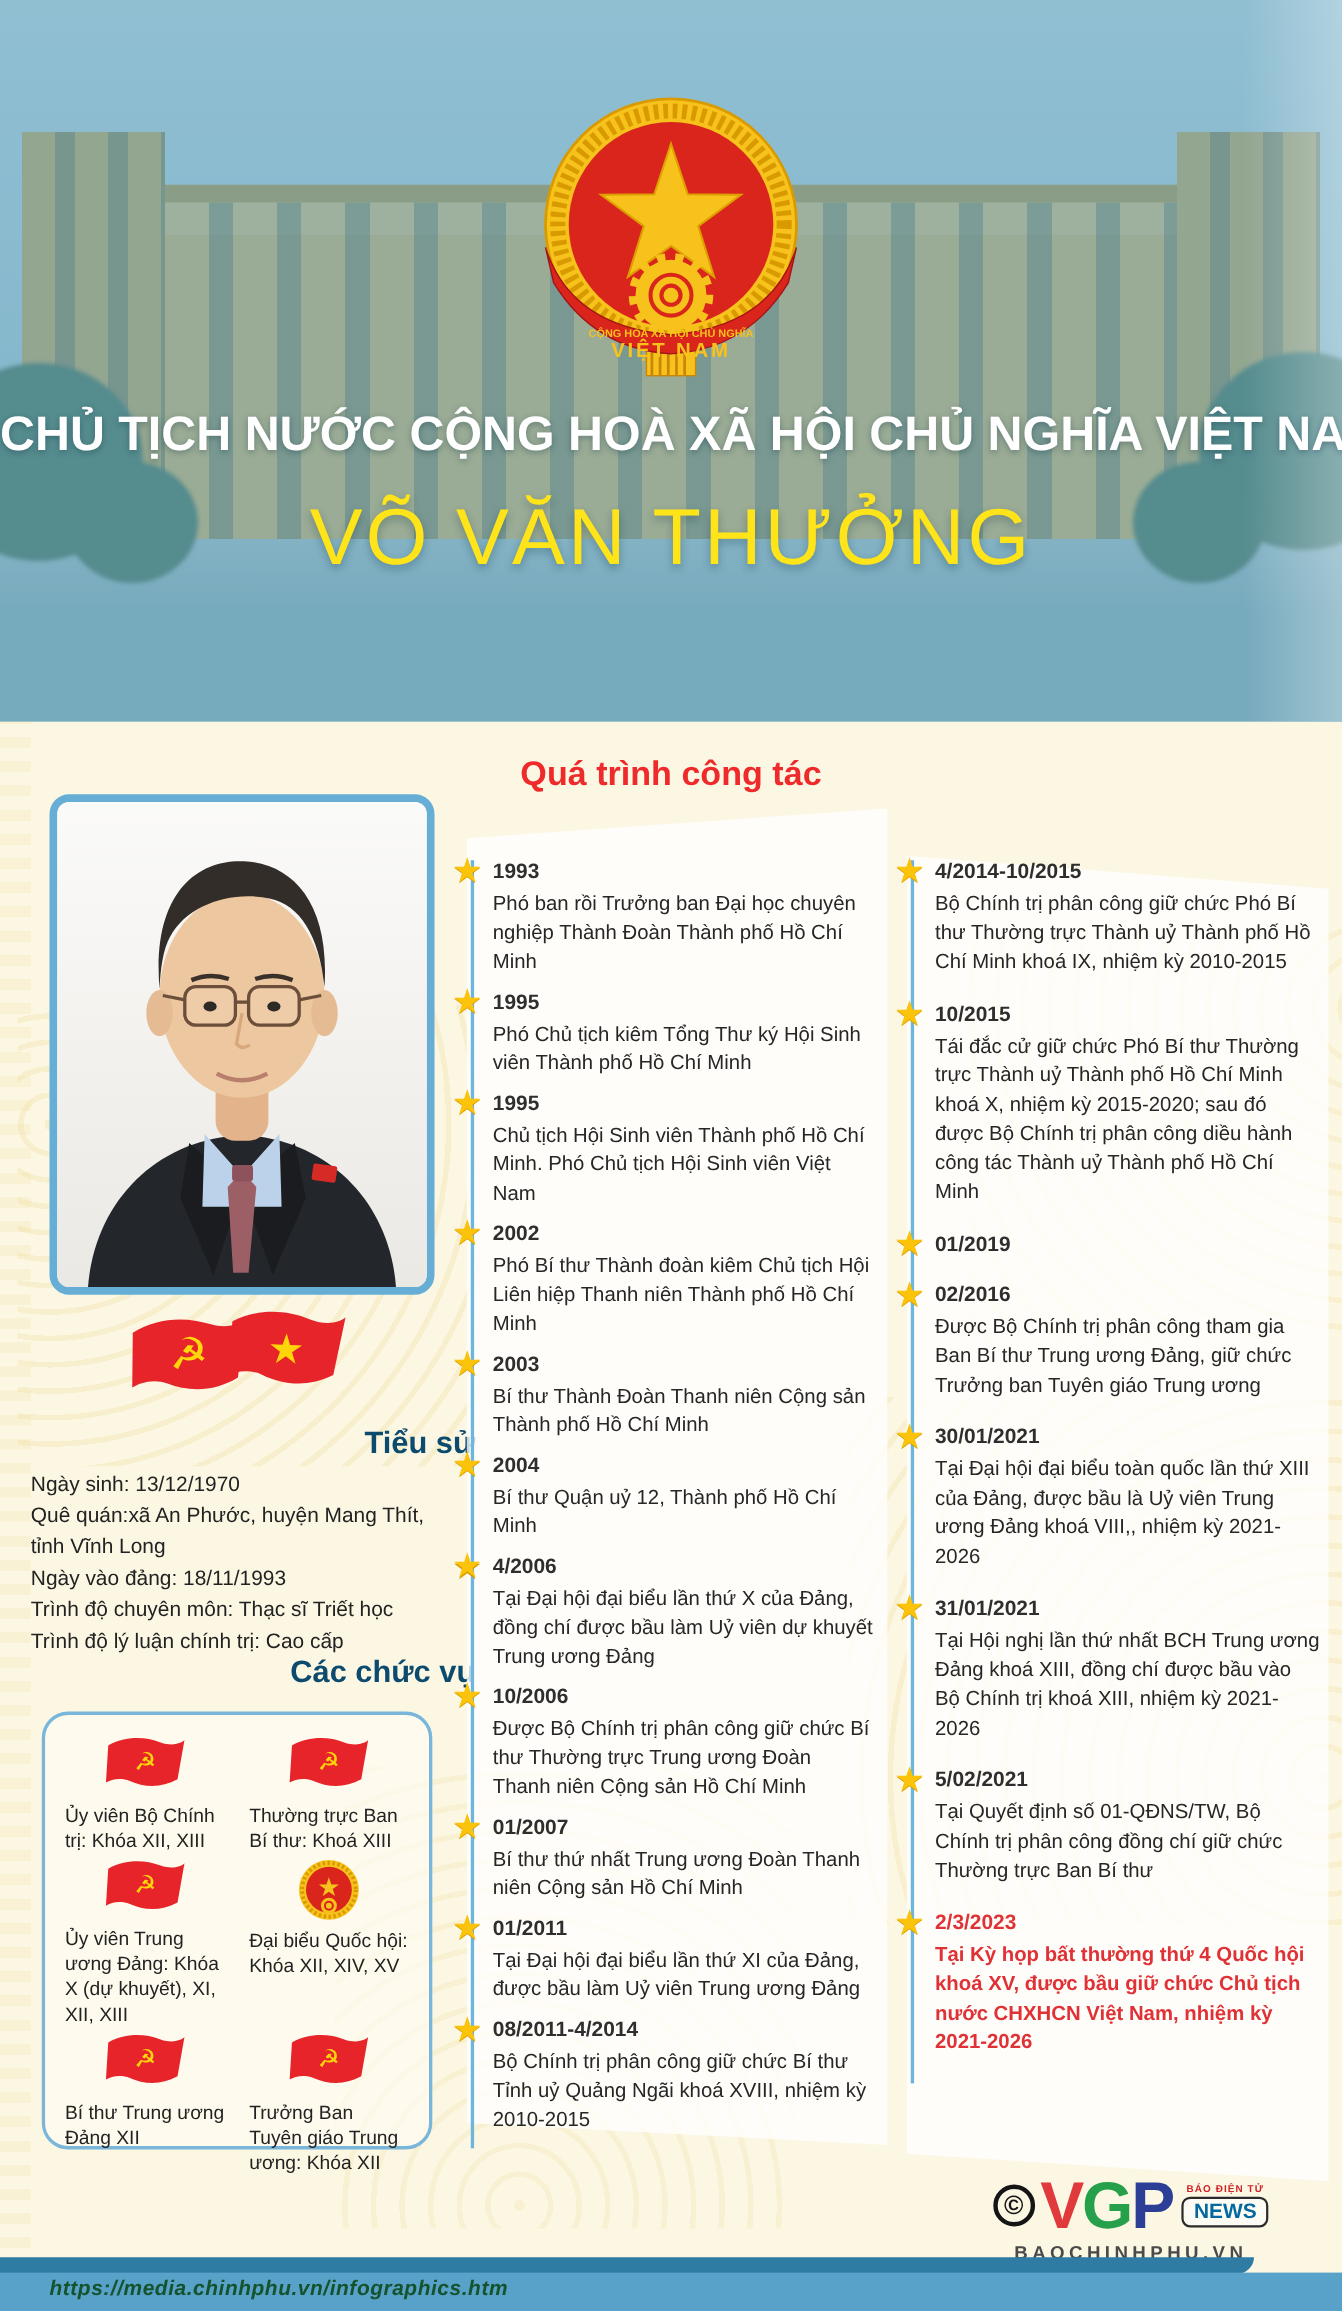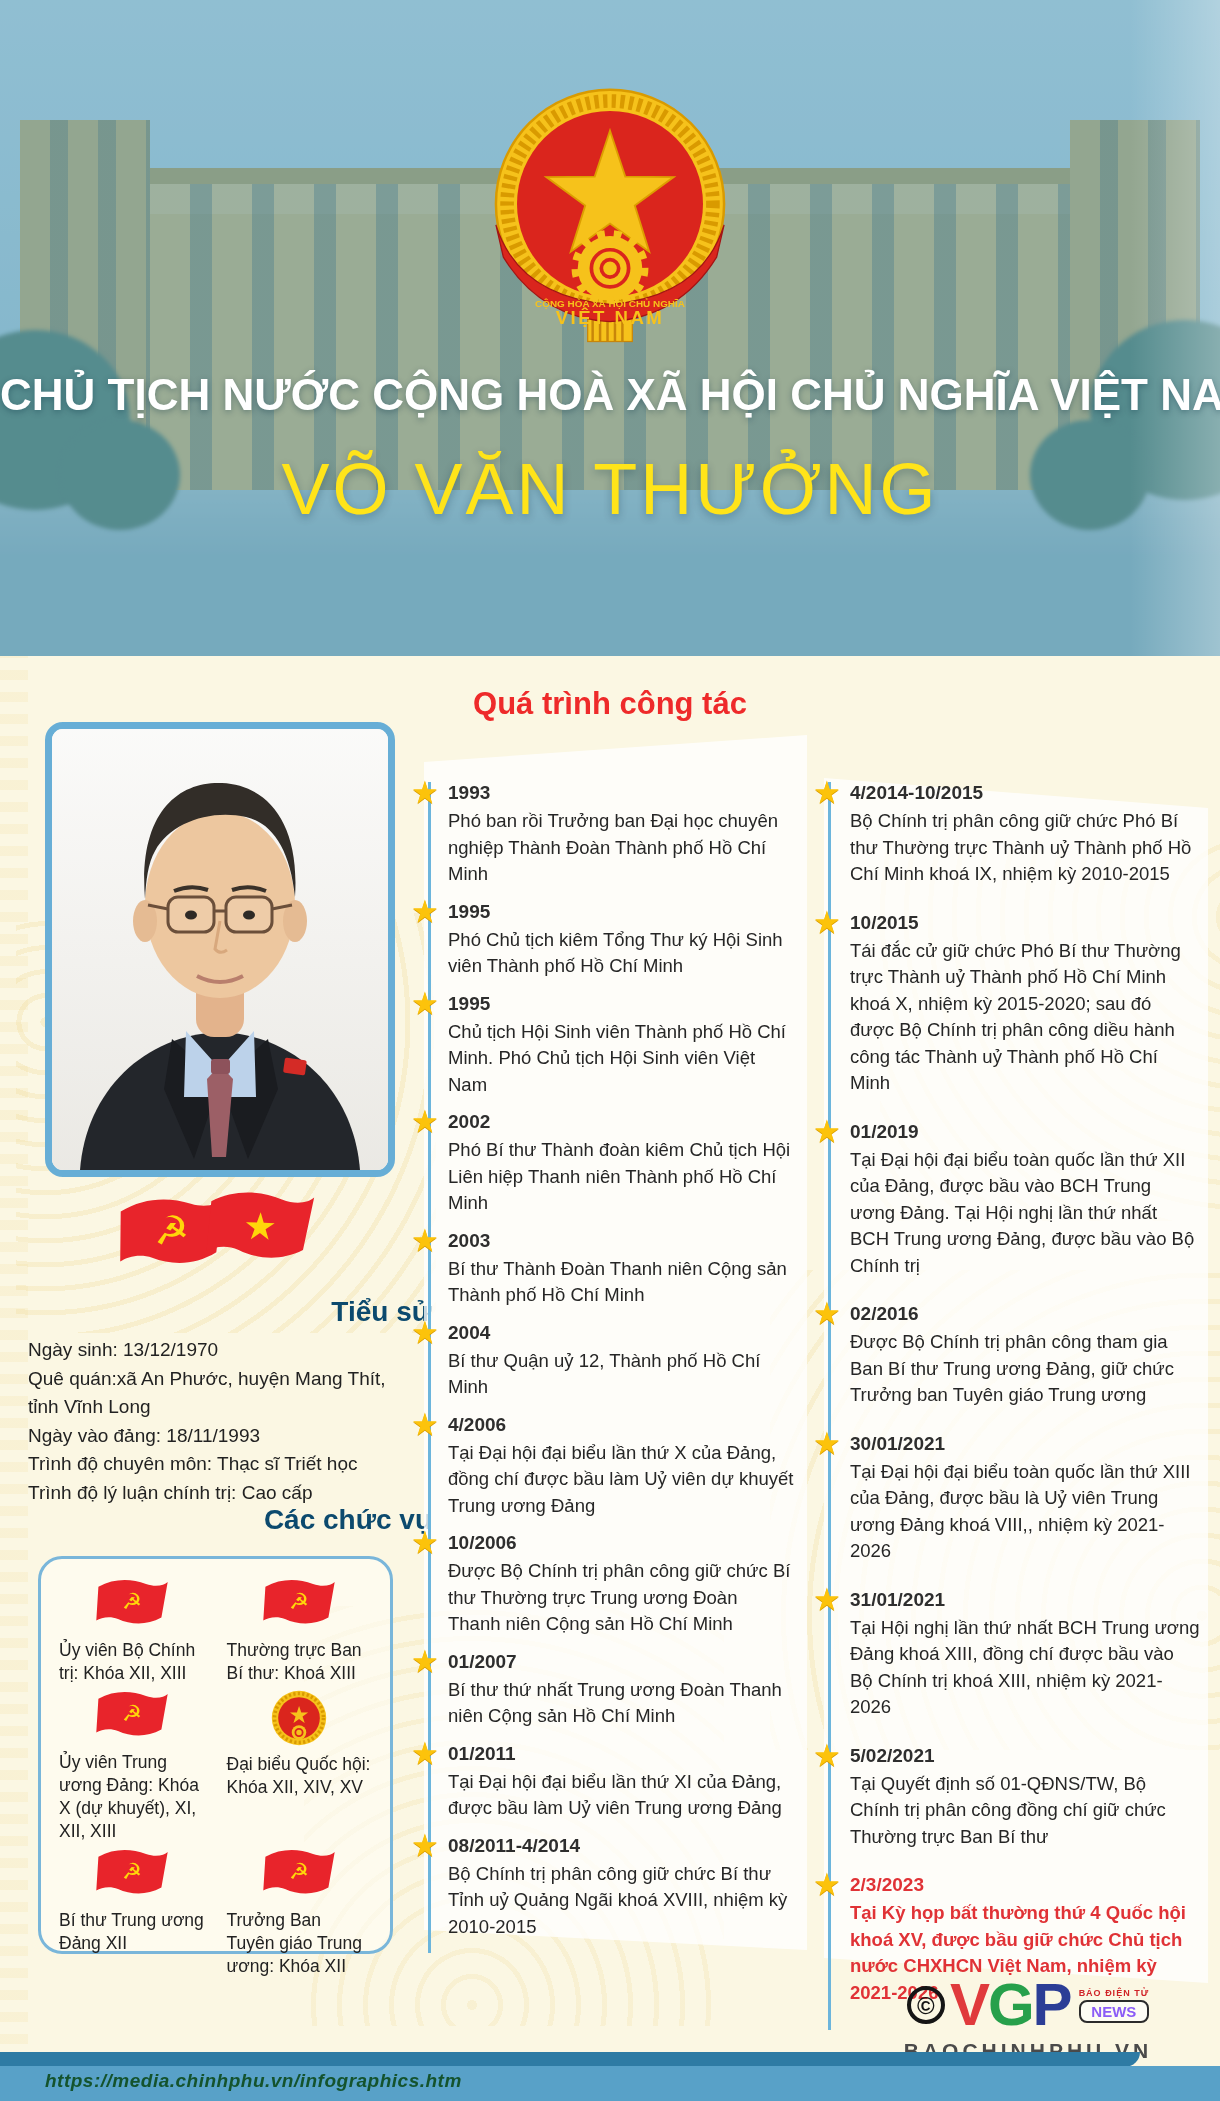--- a/index.html
+++ b/index.html
@@ -93,23 +93,23 @@
 
   
   .vgp{position:absolute;left:878px;top:1976px;width:300px;}
   .vgp-row{display:flex;align-items:center;justify-content:center;}
   .vgp-c{width:38px;height:38px;border:4px solid #151515;border-radius:50%;box-sizing:border-box;
          font-size:24px;font-weight:bold;color:#151515;text-align:center;line-height:31px;margin-right:5px;}
   .vgp-letter{font-size:60px;font-weight:bold;letter-spacing:-2px;line-height:58px;}
   .vgp-letter.v{color:#E03A3C;} .vgp-letter.g{color:#27A04B;} .vgp-letter.p{color:#2C3E96;}
   .vgp-news{margin-left:8px;text-align:center;}
   .vgp-tagline{font-size:9px;color:#D02328;font-weight:bold;letter-spacing:1px;}
-  .vgp-news-box{border:2px solid #2b2b2b;border-radius:8px;font-size:15px;font-weight:bold;
-         color:#8b5cf6;padding:1px 9px;margin-top:2px;background:rgba(255,255,255,.6);}
-  .vgp-site{margin-top:5px;text-align:center;font-size:21px;font-weight:bold;color:#4a4a4a;letter-spacing:4px;}
+  .vgp-news-box{border:2px solid #2b2b2b;border-radius:8px;font-size:19px;font-weight:bold;
+         color:#0369a1;padding:1px 9px;margin-top:2px;background:rgba(255,255,255,.6);}
+  .vgp-site{margin-top:5px;text-align:center;font-size:17px;font-weight:bold;color:#4a4a4a;letter-spacing:4px;}
   .footer-strip{position:absolute;left:0;top:2052px;width:1140px;height:15px;background:#2E7BA4;
          border-radius:0 0 20px 0;}
   .footer-bar{position:absolute;left:0;top:2066px;width:1220px;height:35px;background:#58A1C8;}
   .footer-url{position:absolute;left:45px;top:2070px;font-size:19px;font-style:italic;
          color:#14532d;font-weight:bold;letter-spacing:.5px;}
 </style>
 </head>
 <body>
 
 <div class="page">
@@ -339,21 +339,20 @@
       <p class="tl-text">Bộ Chính trị phân công giữ chức Phó Bí thư Thường trực Thành uỷ Thành phố Hồ Chí Minh khoá IX, nhiệm kỳ 2010-2015</p>
     </div>
     <div class="tl-entry">
       <span class="tl-star">★</span>
       <h3 class="tl-year">10/2015</h3>
       <p class="tl-text">Tái đắc cử giữ chức Phó Bí thư Thường trực Thành uỷ Thành phố Hồ Chí Minh khoá X, nhiệm kỳ 2015-2020; sau đó được Bộ Chính trị phân công diều hành công tác Thành uỷ Thành phố Hồ Chí Minh</p>
     </div>
     <div class="tl-entry">
       <span class="tl-star">★</span>
       <h3 class="tl-year">01/2019</h3>
-      <p class="tl-text">Tại Đại hội đại biểu toàn quốc lần thứ XII của Đảng, được bầu vào BCH Trung ương Đảng. Tại Hội nghị lần thứ nhất BCH Trung ương Đảng, được bầu vào Bộ Chính trị</p>
     </div>
     <div class="tl-entry">
       <span class="tl-star">★</span>
       <h3 class="tl-year">02/2016</h3>
       <p class="tl-text">Được Bộ Chính trị phân công tham gia Ban Bí thư Trung ương Đảng, giữ chức Trưởng ban Tuyên giáo Trung ương</p>
     </div>
     <div class="tl-entry">
       <span class="tl-star">★</span>
       <h3 class="tl-year">30/01/2021</h3>
       <p class="tl-text">Tại Đại hội đại biểu toàn quốc lần thứ XIII của Đảng, được bầu là Uỷ viên Trung ương Đảng khoá VIII,, nhiệm kỳ 2021-2026</p>

